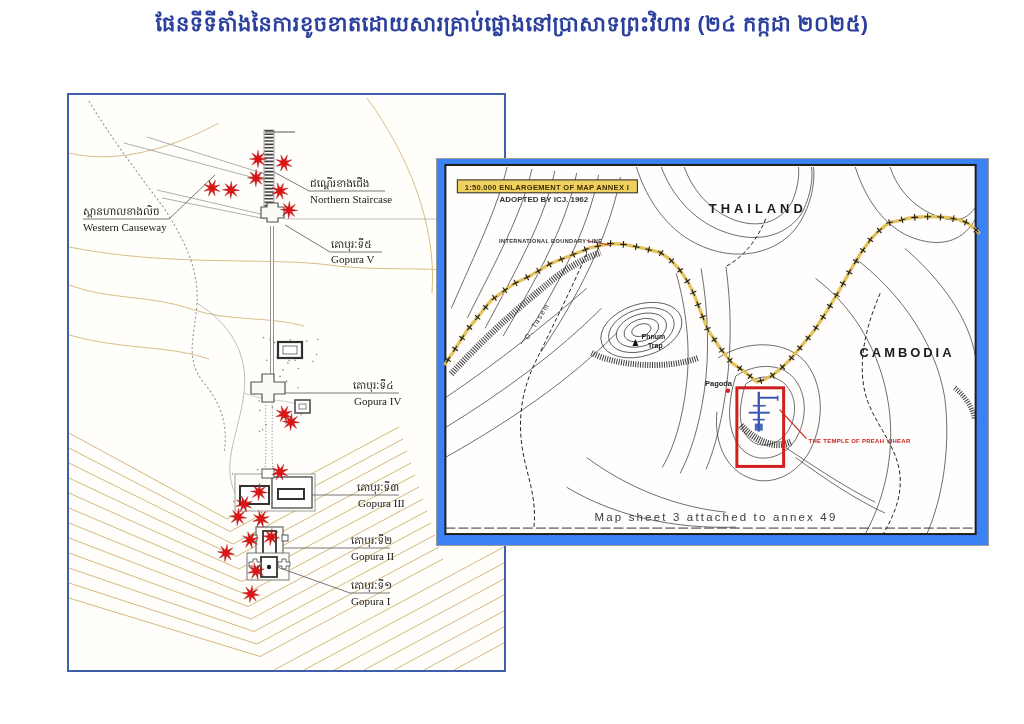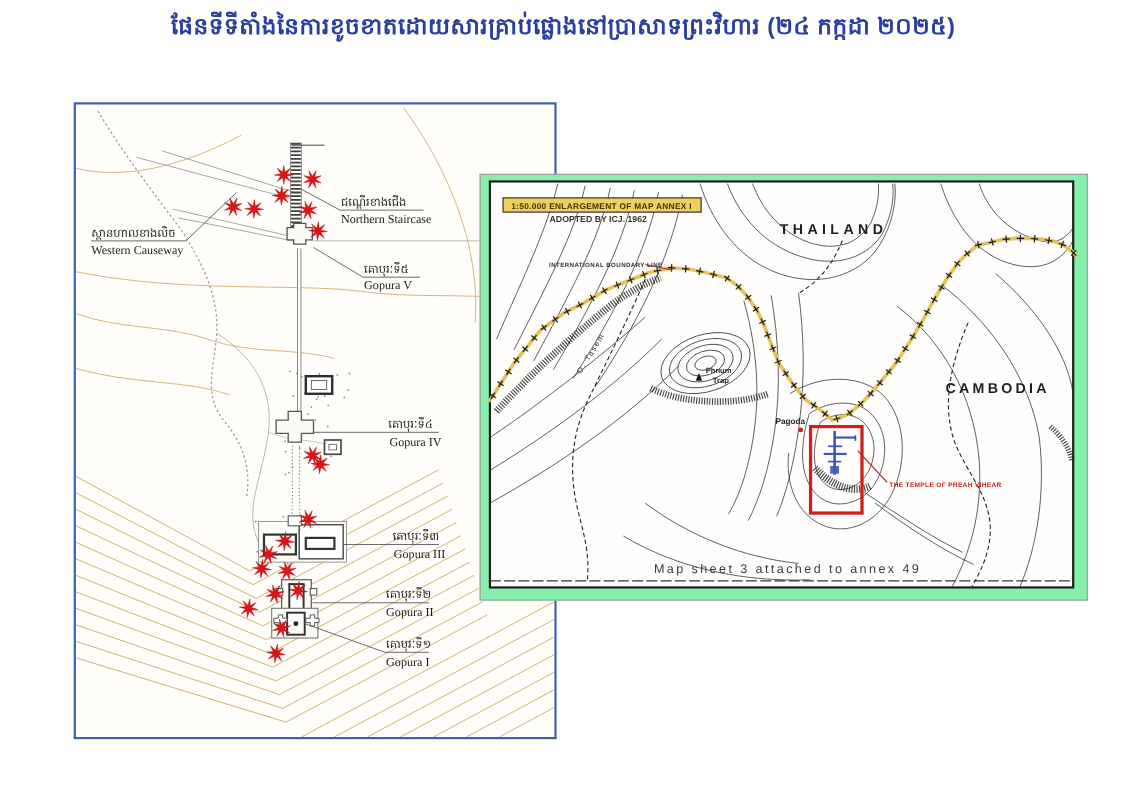--- a/index.html
+++ b/index.html
@@ -5,21 +5,21 @@
   html,body{margin:0;padding:0;background:#ffffff;}
   #page{position:relative;width:1024px;height:724px;background:#fff;overflow:hidden;
         font-family:"Liberation Sans",sans-serif;border-radius:31px;}
   .title-kh{position:absolute;left:0;top:10px;width:1024px;text-align:center;
             font-size:21px;font-weight:bold;color:#2b3f9e;letter-spacing:.5px;}
   .title-en{position:absolute;left:0;top:50px;width:1024px;text-align:center;
             font-size:16.5px;color:#2b4aae;}
   #temple-panel{position:absolute;left:67px;top:93px;width:439px;height:579px;
                 border:2px solid #3f5fae;background:#fffefb;box-sizing:border-box;z-index:1;}
   #inset-panel{position:absolute;left:436px;top:158px;width:553px;height:388px;
-               background:#86efac;border:1px solid #9a9a9a;box-sizing:border-box;z-index:2;}
+               background:#3b82f6;border:1px solid #9a9a9a;box-sizing:border-box;z-index:2;}
   svg{display:block}
   svg text{user-select:none}
   .kh-label{font-family:"Liberation Serif",serif;font-size:10.5px;fill:#222;}
   .en-label{font-family:"Liberation Serif",serif;font-size:11px;fill:#1a1a1a;}
   .map-bold{font-weight:bold;fill:#1c1c1c;}
 </style>
 </head>
 <body>
 
 <div id="page">

